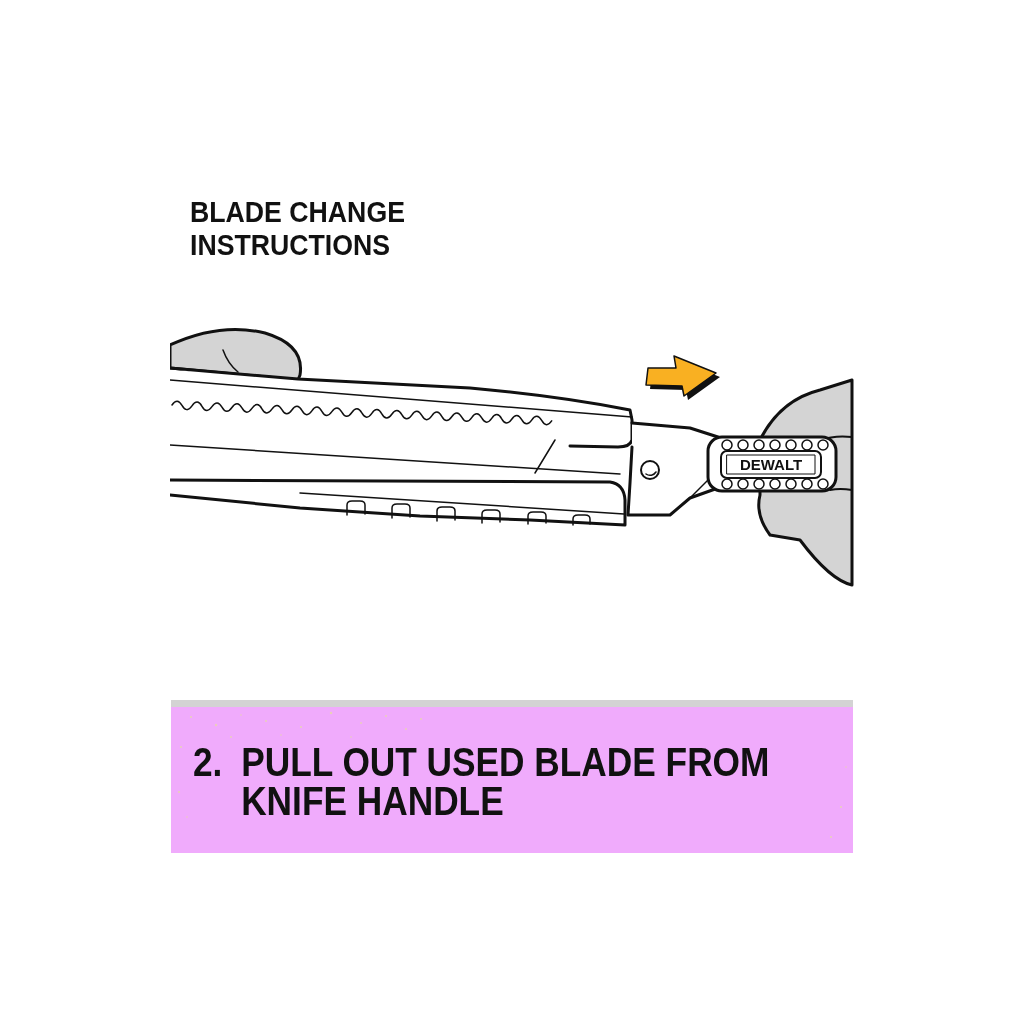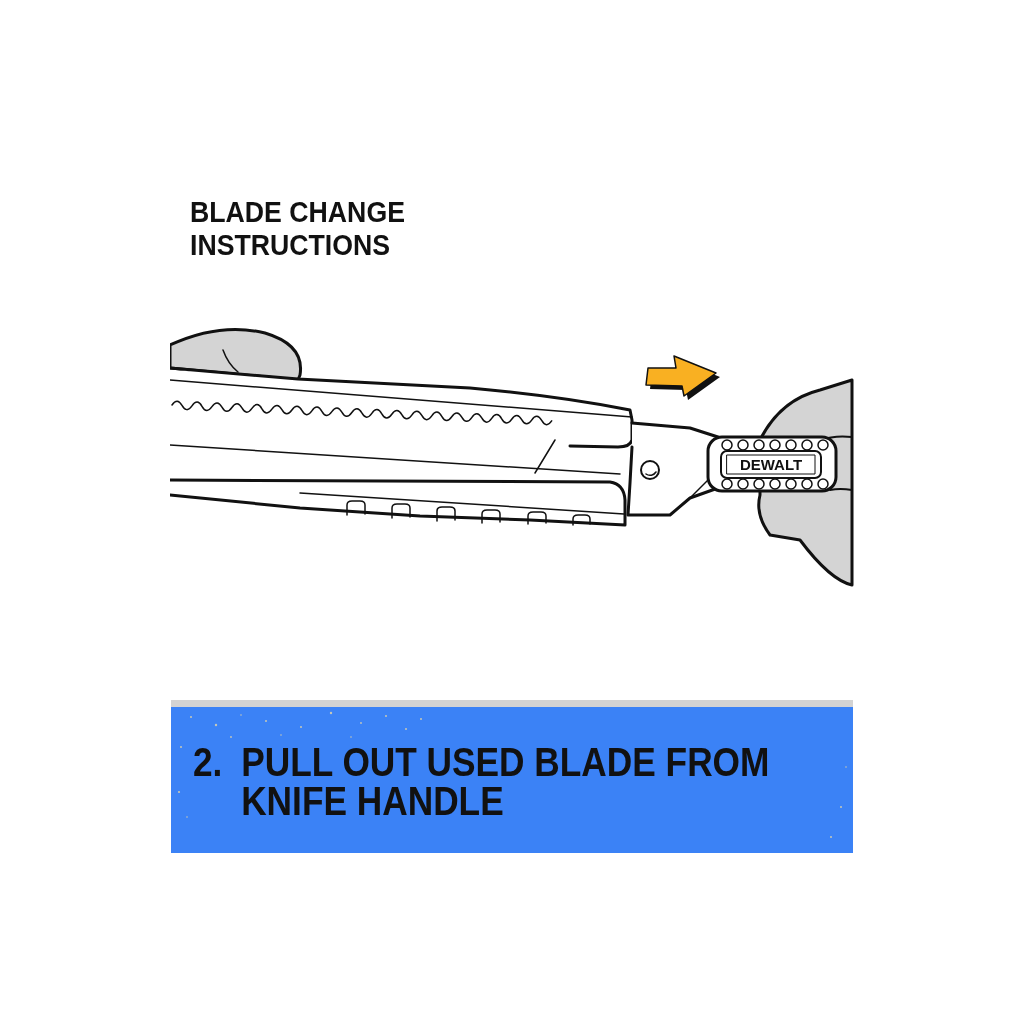--- a/index.html
+++ b/index.html
@@ -10,21 +10,21 @@
       font-weight: bold; font-size: 29px; line-height: 33px;
       color: #111; letter-spacing: 0px;
       transform: scaleX(0.92); transform-origin: left top;
       margin: 0;
     }
     .title span { display: block; }
     .illustration { position: absolute; left: 170px; top: 320px; width: 684px; height: 330px; }
     .banner-top { position: absolute; left: 171px; top: 700px; width: 682px; height: 7px; background: #d3d3d3; }
     .banner {
       position: absolute; left: 171px; top: 707px; width: 682px; height: 146px;
-      background: #3b82f6;
+      background: #f0abfc;
       overflow: hidden;
     }
     .banner .speckle { position: absolute; inset: 0; }
     .banner-text {
       position: absolute; left: 22px; top: 36px;
       font-family: "Liberation Sans", sans-serif;
       font-weight: bold; font-size: 41px; line-height: 39px;
       color: #111;
       transform: scaleX(0.86); transform-origin: left top;
       white-space: nowrap;

